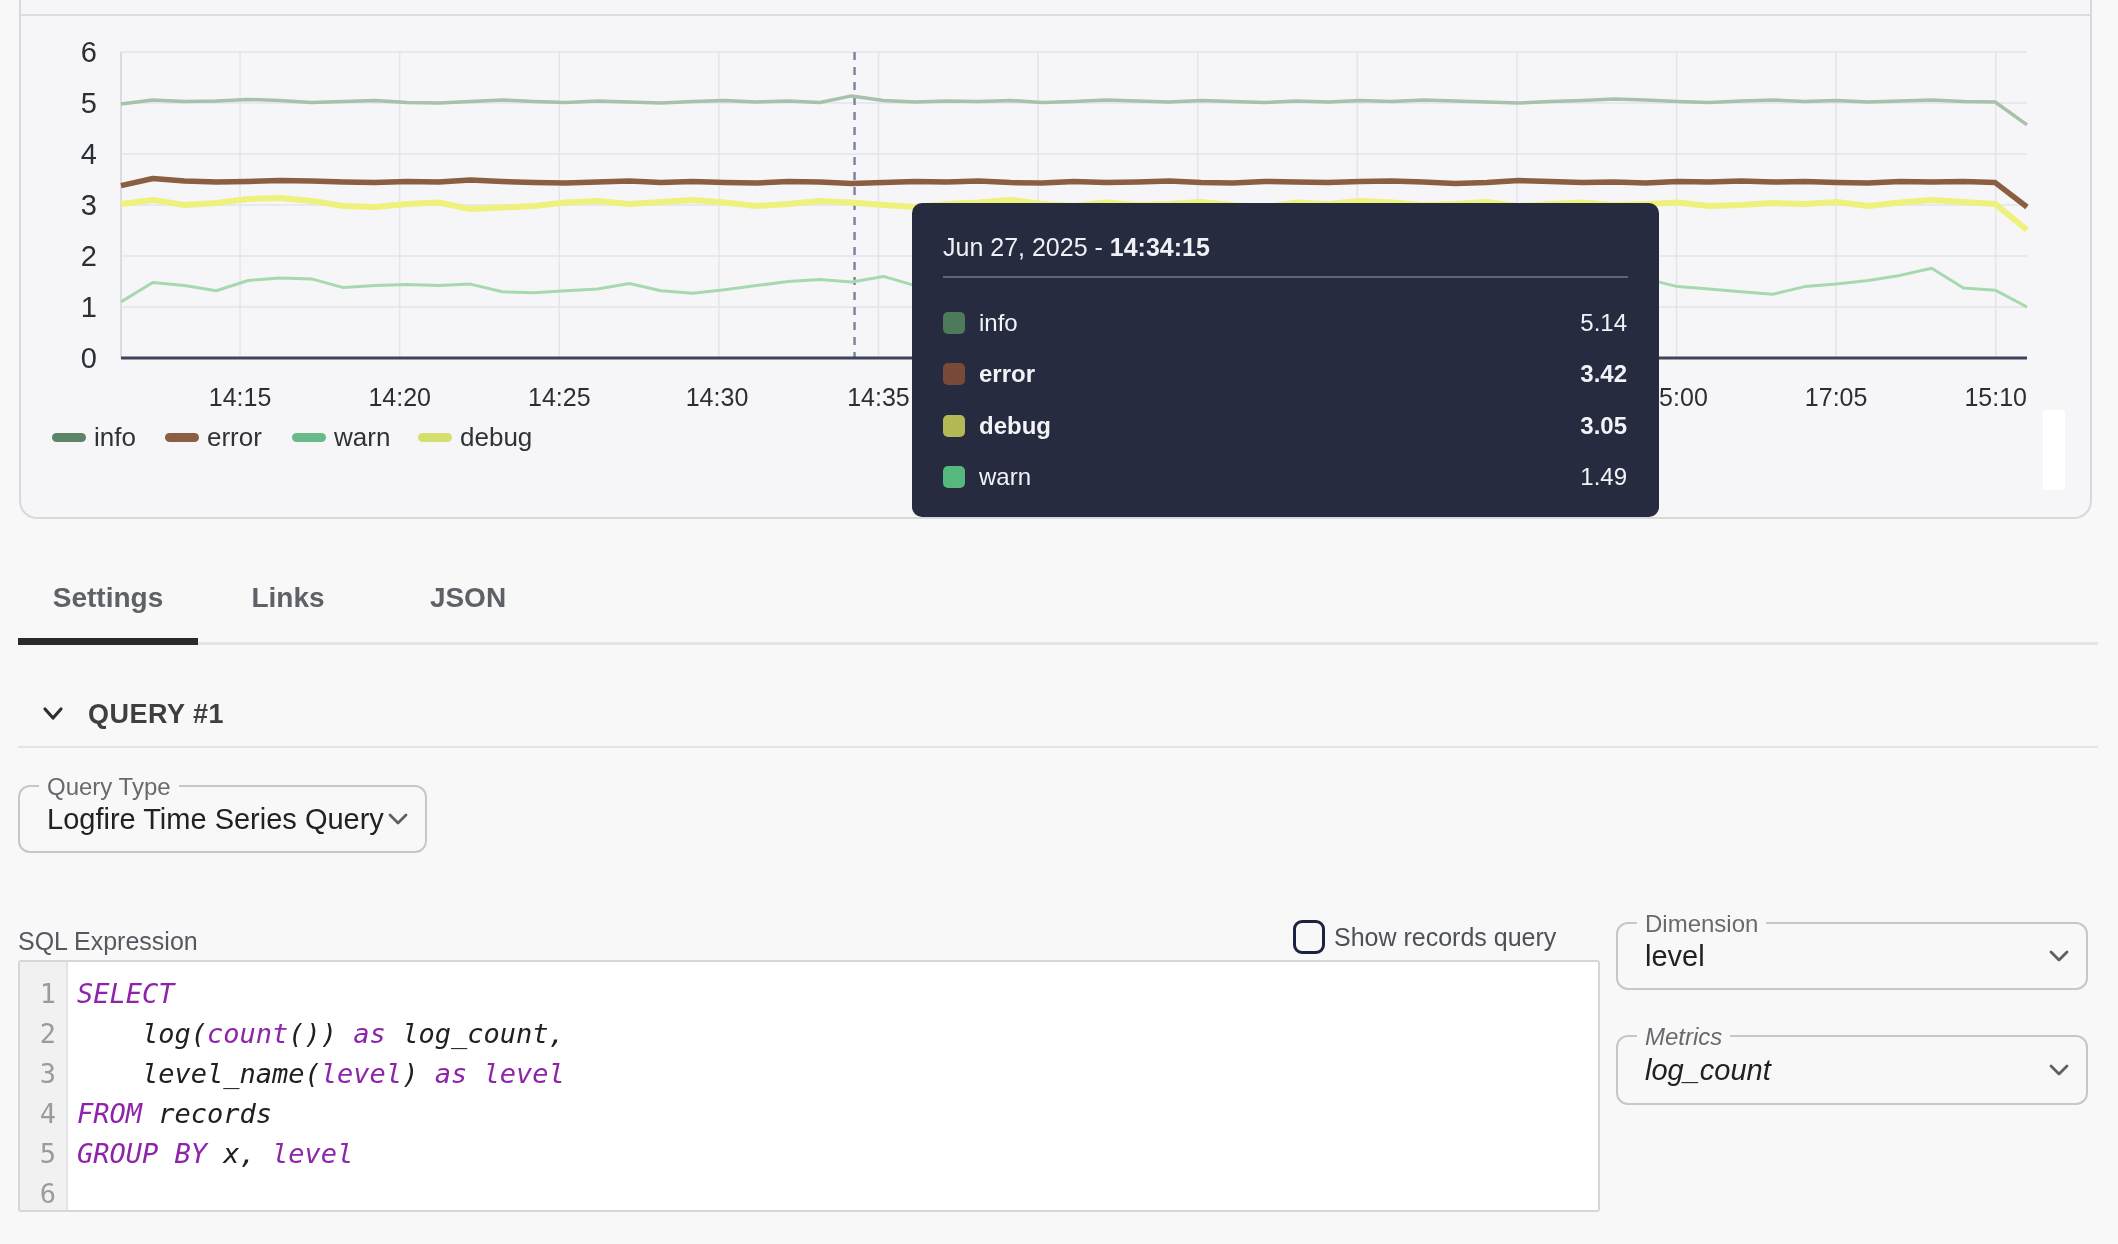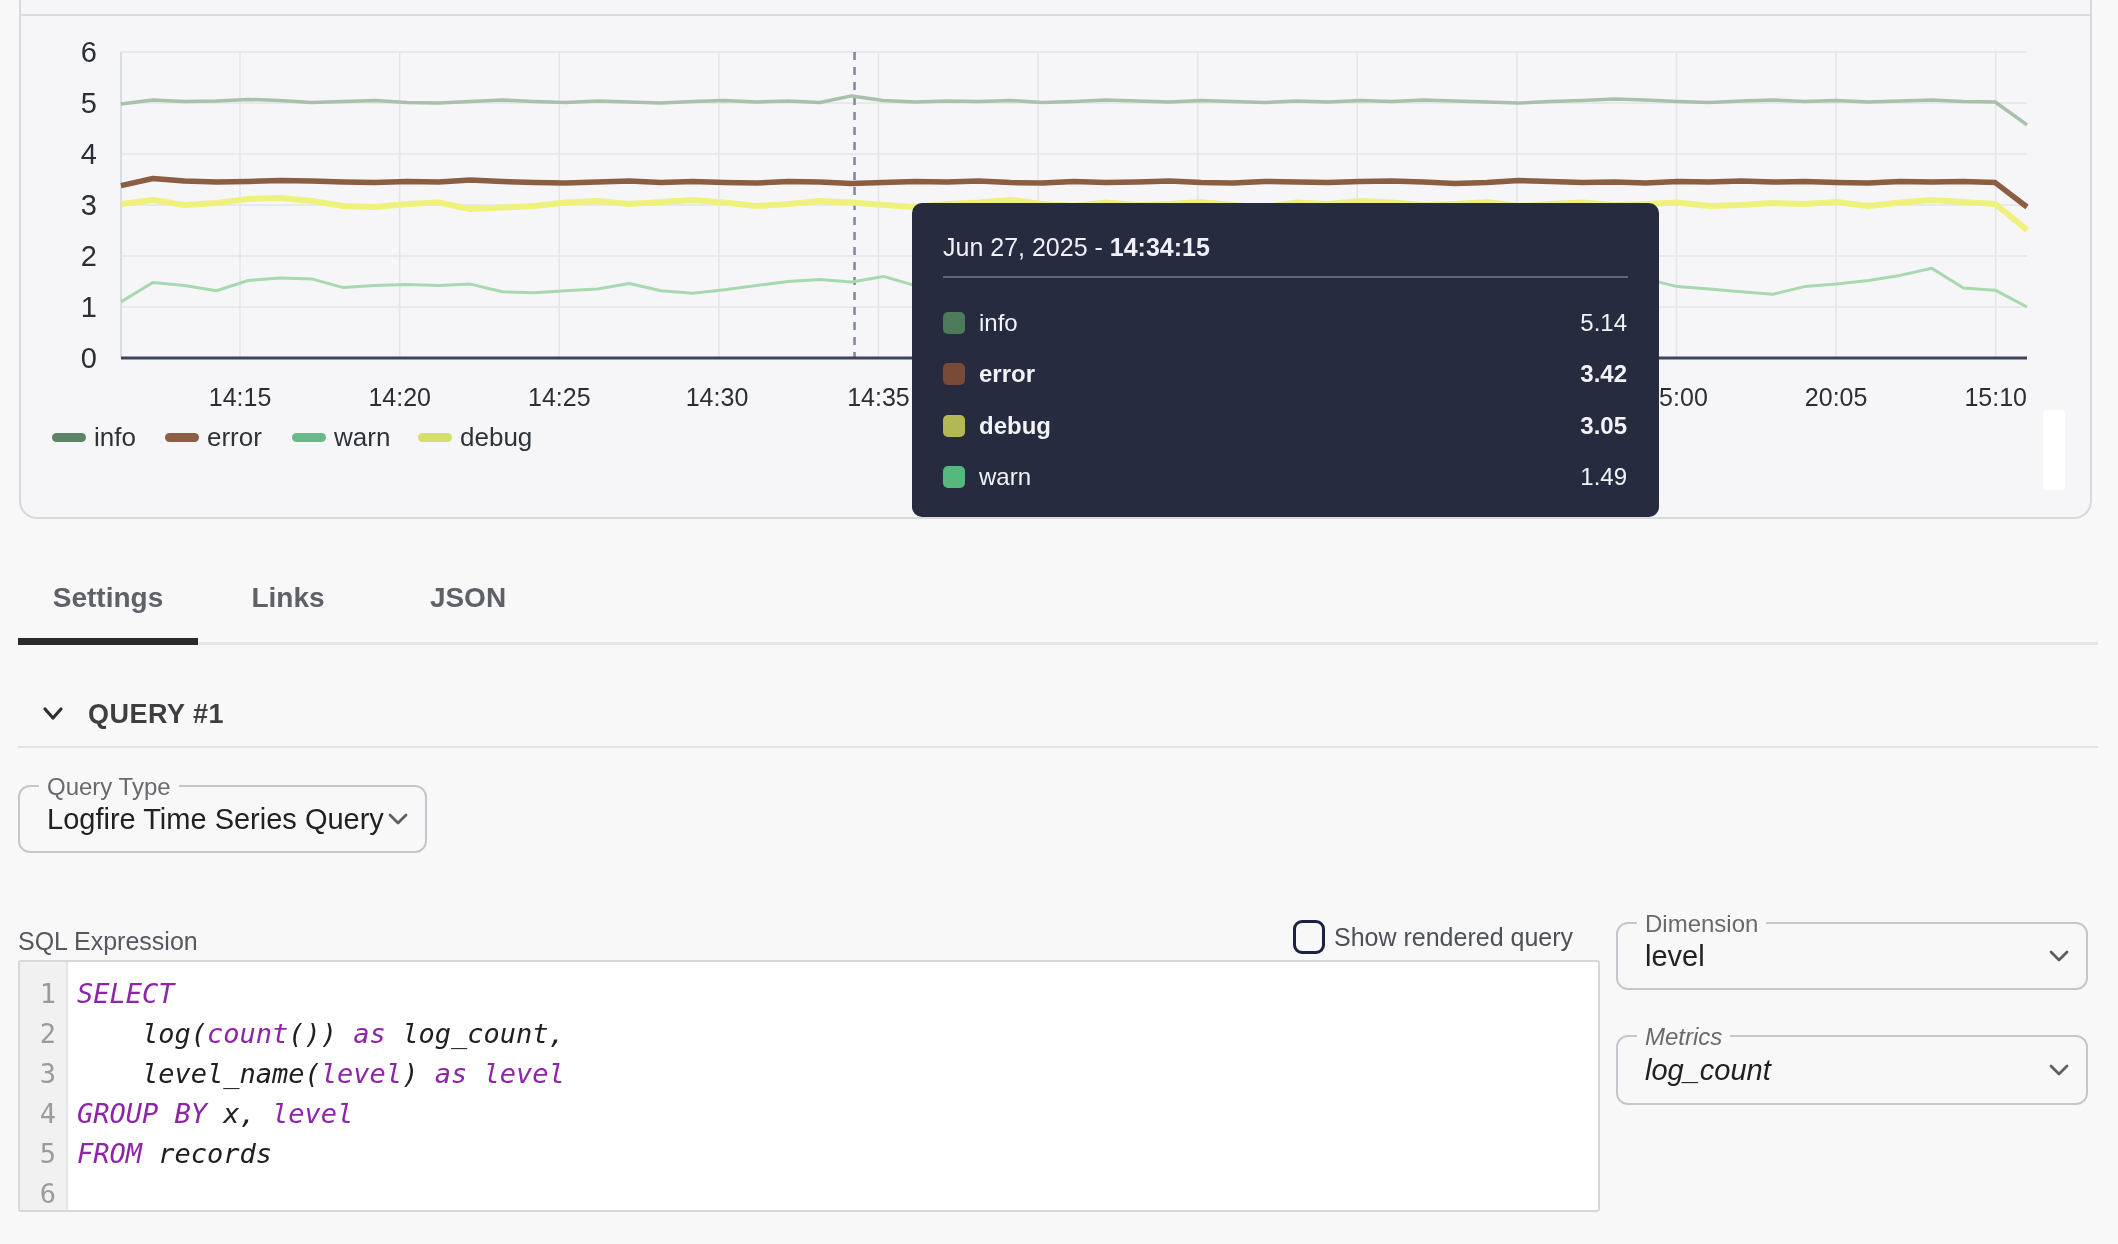--- a/index.html
+++ b/index.html
@@ -117,21 +117,21 @@
       <div class="x-label" style="left: 170.065px; top: 384px;">14:15</div>
       <div class="x-label" style="left: 329.67px; top: 384px;">14:20</div>
       <div class="x-label" style="left: 489.275px; top: 384px;">14:25</div>
       <div class="x-label" style="left: 647px; top: 384px;">14:30</div>
       <div class="x-label" style="left: 808.484px; top: 384px;">14:35</div>
       <div class="x-label" style="left: 968.089px; top: 384px;">14:40</div>
       <div class="x-label" style="left: 1127.69px; top: 384px;">14:45</div>
       <div class="x-label" style="left: 1287.3px; top: 384px;">14:50</div>
       <div class="x-label" style="left: 1446.9px; top: 384px;">14:55</div>
       <div class="x-label" style="left: 1606.51px; top: 384px;">15:00</div>
-      <div class="x-label" style="left: 1766.11px; top: 384px;">20:05</div>
+      <div class="x-label" style="left: 1766.11px; top: 384px;">17:05</div>
       <div class="x-label" style="left: 1925.72px; top: 384px;">15:10</div>
     </div>
   <div class="legend" id="legend">
       <div class="legend-item" style="left: 52px;">
         <span class="legend-swatch" style="background: rgb(94, 132, 104);"></span>
         <span class="legend-label">info</span>
       </div>
       <div class="legend-item" style="left: 165px;">
         <span class="legend-swatch" style="background: rgb(138, 95, 70);"></span>
         <span class="legend-label">error</span>
@@ -195,37 +195,37 @@
   <div class="fieldbox" style="left:18px;top:785px;width:405px;height:64px;">
     <span class="fieldlabel">Query Type</span>
     <span class="fieldvalue">Logfire Time Series Query</span>
     <svg class="field-chevron" width="22" height="14" viewBox="0 0 22 14">
       <polyline points="3,3 11,11 19,3" fill="none" stroke="#5f5f63" stroke-width="2.8" stroke-linecap="round" stroke-linejoin="round"></polyline>
     </svg>
   </div>
 
   <div class="sql-label">SQL Expression</div>
   <div class="checkbox"></div>
-  <div class="checkbox-label">Show rendered query</div>
+  <div class="checkbox-label">Show records query</div>
 
   <div class="editor">
     <div class="gutter" id="gutter">
         <div class="ln">1</div>
         <div class="ln">2</div>
         <div class="ln">3</div>
         <div class="ln">4</div>
         <div class="ln">5</div>
         <div class="ln">6</div>
       </div>
     <div class="code" id="code">
         <div class="cl"><span class="kw">SELECT</span></div>
         <div class="cl"><span>    log(</span><span class="kw">count</span><span>()) </span><span class="kw">as</span><span> log_count,</span></div>
         <div class="cl"><span>    level_name(</span><span class="kw">level</span><span>) </span><span class="kw">as</span><span> </span><span class="kw">level</span></div>
+        <div class="cl"><span class="kw">FROM</span><span> records</span></div>
         <div class="cl"><span class="kw">GROUP BY</span><span> x, </span><span class="kw">level</span></div>
-        <div class="cl"><span class="kw">FROM</span><span> records</span></div>
       </div>
   </div>
 
   <div class="fieldbox" style="left:1616px;top:922px;width:468px;height:64px;">
     <span class="fieldlabel">Dimension</span>
     <span class="fieldvalue">level</span>
     <svg class="field-chevron" width="22" height="14" viewBox="0 0 22 14">
       <polyline points="3,3 11,11 19,3" fill="none" stroke="#5f5f63" stroke-width="2.8" stroke-linecap="round" stroke-linejoin="round"></polyline>
     </svg>
   </div>

